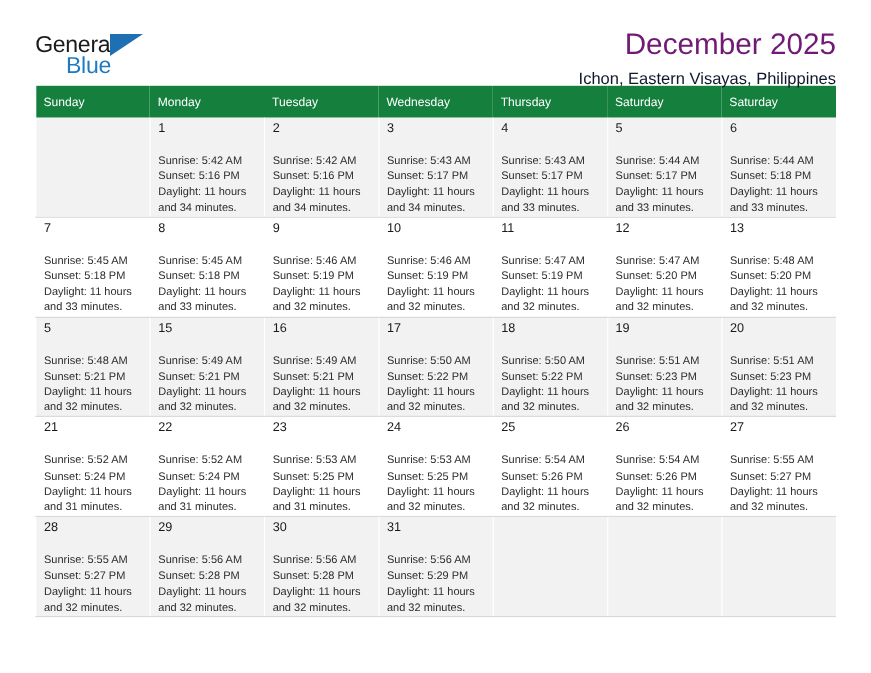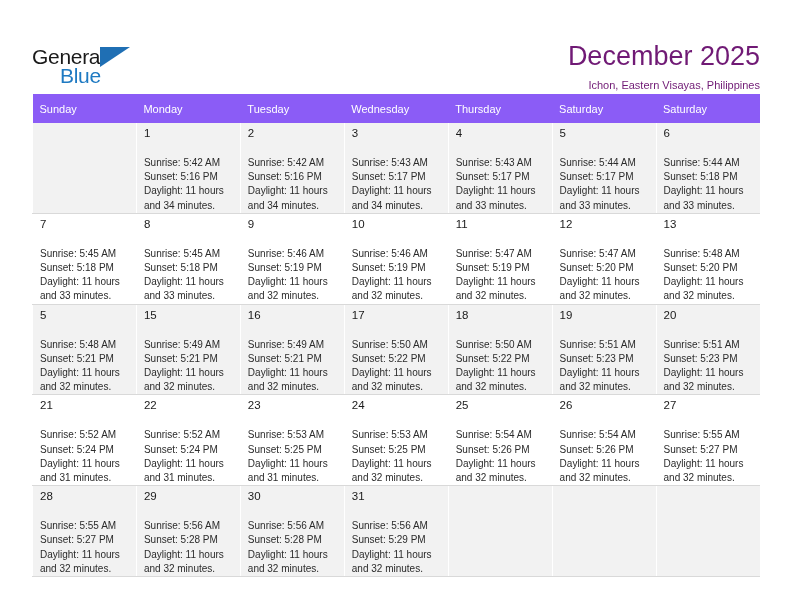--- a/index.html
+++ b/index.html
@@ -12,21 +12,21 @@
     height: 612px;
     font-family: "Liberation Sans", sans-serif;
     color: #000000;
     overflow: hidden;
   }
   .page {
     position: relative;
     width: 792px;
     height: 612px;
     box-sizing: border-box;
-    padding: 16px 32px;
+    padding: 0 32px;
   }
 
   
   .header {
     display: flex;
     align-items: flex-start;
     justify-content: space-between;
     padding-top: 26px;
     height: 72px;
     box-sizing: border-box;
@@ -70,34 +70,34 @@
     flex: none;
   }
   .cal-title {
     font-size: 27px;
     line-height: 1.05;
     color: #701a75;
     white-space: nowrap;
   }
   .cal-subtitle {
     margin-top: 9px;
-    font-size: 11px;
-    color: #701a75;
+    font-size: 15px;
+    color: #0f172a;
     white-space: nowrap;
   }
 
   
   table.calendar {
     width: 728px;
     border-collapse: collapse;
     table-layout: fixed;
     margin-top: 6px;
   }
   table.calendar th {
-    background: #8b5cf6;
+    background: #15803d;
     color: #ffffff;
     font-size: 11px;
     font-weight: normal;
     text-align: left;
     padding: 5px 0 5px 7px;
     height: 19px;
     border: none;
   }
   table.calendar td {
     vertical-align: top;

